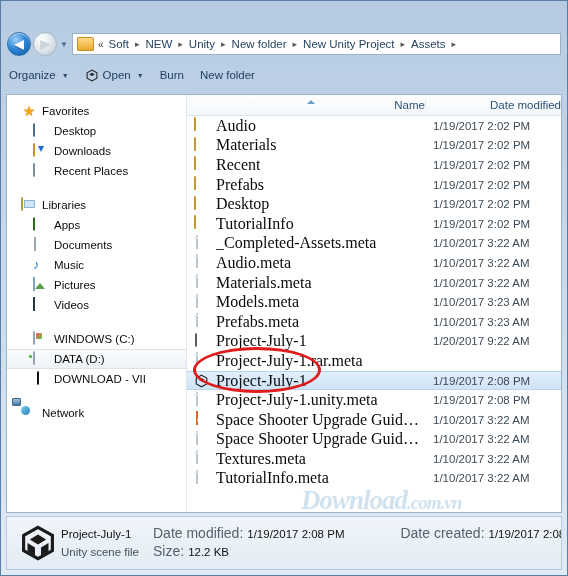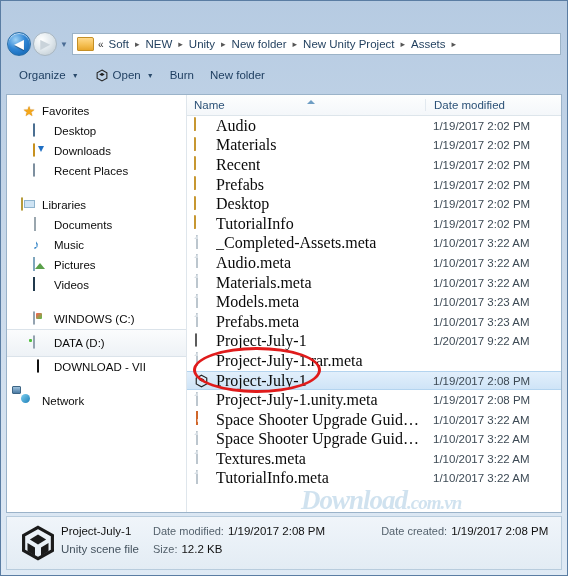--- a/index.html
+++ b/index.html
@@ -53,21 +53,21 @@
   .crumb-folder{
     width:15px;height:12px;flex:none;margin-right:3px;
     background:linear-gradient(to bottom,#ffd98a 0%,#f5c055 55%,#e8a72c 100%);
     border:1px solid #c48f26;border-radius:1px 2px 1px 1px;
   }
   .chev-prev{color:#333;font-size:10px;margin:0 3px 0 1px;}
   .crumb{color:#1e3d5c;white-space:nowrap;padding:1px 2px;font-size:11.5px;}
   .crumb-sep{color:#555;font-size:9px;margin:0 4px;}
   
   .toolbar{
-    height:28px;display:flex;align-items:center;padding:0 10px;
+    height:28px;display:flex;align-items:center;padding:0 0;
     box-sizing:border-box;gap:0;
   }
   .tbitem{
     display:flex;align-items:center;height:22px;padding:0 8px;
     color:#1c3c5f;font-size:11.5px;white-space:nowrap;
   }
   .caret{font-size:7px;margin-left:6px;color:#2a4a6b;}
   .unity-tb{width:14px;height:13px;margin-right:4px;flex:none;}
   
   .content{
@@ -79,21 +79,21 @@
     padding-top:6px;box-sizing:border-box;overflow:hidden;
   }
   .nav-row{
     display:flex;align-items:center;height:20px;padding-left:14px;
     box-sizing:border-box;white-space:nowrap;
   }
   .nav-row.child{padding-left:26px;}
   .nav-row.sel{
     background:linear-gradient(to bottom,#fbfcfd,#eef2f6);
     border:1px solid #dbe3ea;border-left:none;border-right:none;
-    height:28px;
+    height:20px;
   }
   .nav-label{font-size:11.5px;color:#0b0b0b;}
   .nav-head .nav-label{font-size:11.5px;}
   .nav-ico{width:16px;height:15px;margin-right:5px;flex:none;position:relative;}
   .nav-gap{height:14px;}
   
   .ico-star{
     color:#f4a71b;font-size:14px;line-height:15px;text-align:center;
     text-shadow:0 0 1px #b9751a;
   }
@@ -191,21 +191,21 @@
   .ico-net:after{
     content:"";position:absolute;right:0;bottom:0;width:9px;height:8px;
     border-radius:1px;background:linear-gradient(to bottom,#9fc2dd,#4a7aa3);
     border:1px solid #3d6585;box-sizing:border-box;
   }
   
   .list-pane{flex:1;min-width:0;display:flex;flex-direction:column;background:#fff;}
   .col-head{
     height:20px;display:flex;align-items:center;flex:none;
     background:linear-gradient(to bottom,#fdfefe,#f4f7fa);
-    border-bottom:1px solid #dde5eb;position:relative;
+    border-bottom:1px solid #dde5eb;position:relative;text-align:right;
   }
   .col-name{flex:1;min-width:0;padding-left:7px;color:#2c5277;font-size:11.5px;position:relative;}
   .col-date{width:136px;flex:none;padding-left:8px;color:#2c5277;font-size:11.5px;
     border-left:1px solid #e2e9ef;box-sizing:border-box;}
   .sortmark{
     position:absolute;left:120px;top:1px;width:0;height:0;
     border-left:4px solid transparent;border-right:4px solid transparent;
     border-bottom:4px solid #6f9ec4;
   }
   .rows{flex:1;overflow:hidden;}
@@ -265,21 +265,21 @@
     position:absolute;left:5px;right:5px;bottom:5px;height:54px;
     background:linear-gradient(to bottom,#f0f5fa,#e3ecf4);
     border:1px solid #b8ccdd;box-sizing:border-box;
     display:flex;align-items:center;padding:0 8px;overflow:hidden;
   }
   .det-ico{width:46px;flex:none;display:flex;justify-content:center;}
   .det-txt{flex:1;min-width:0;}
   .det-line{display:flex;align-items:baseline;height:18px;white-space:nowrap;}
   .det-title{font-size:11.5px;color:#111;width:92px;flex:none;}
   .det-sub{font-size:11.5px;color:#44525e;width:92px;flex:none;}
-  .det-k{font-size:11px;color:#55626d;text-align:right;}
+  .det-k{font-size:14px;color:#55626d;text-align:right;}
   .det-v{font-size:11.5px;color:#111;margin-left:4px;}
   .det-right{margin-left:56px;}
   
   .annot{
     position:absolute;border:3px solid #e01b1b;border-radius:50%;
     pointer-events:none;background:transparent;
   }
   
   .wm{
     position:absolute;left:300px;top:484px;
@@ -365,20 +365,24 @@
         <span class="nav-label">Recent Places</span>
       </div>
 
       <div class="nav-gap"></div>
 
       <div class="nav-row nav-head">
         <span class="nav-ico"><span class="ico-lib"></span></span>
         <span class="nav-label">Libraries</span>
       </div>
       <div class="nav-row child">
+        <span class="nav-ico"><span class="ico-apps"></span></span>
+        <span class="nav-label">Apps</span>
+      </div>
+      <div class="nav-row child">
         <span class="nav-ico"><span class="ico-doc"></span></span>
         <span class="nav-label">Documents</span>
       </div>
       <div class="nav-row child">
         <span class="nav-ico ico-music">♪</span>
         <span class="nav-label">Music</span>
       </div>
       <div class="nav-row child">
         <span class="nav-ico"><span class="ico-pic"></span></span>
         <span class="nav-label">Pictures</span>

